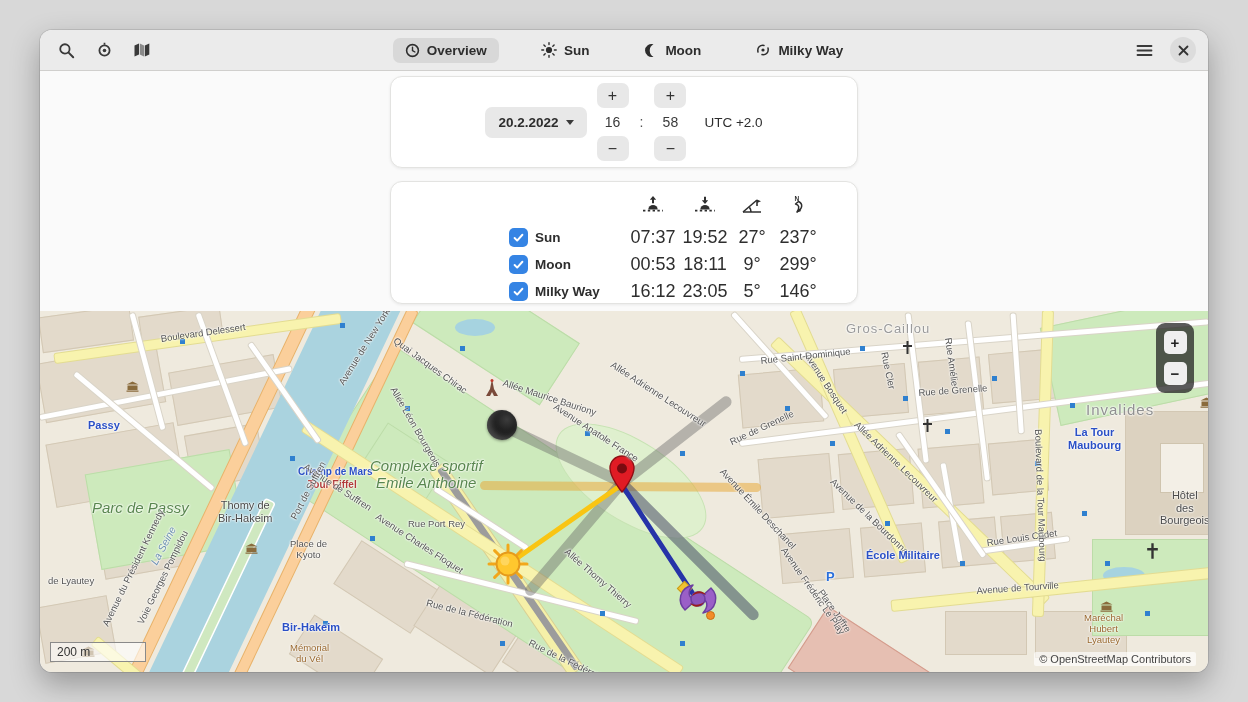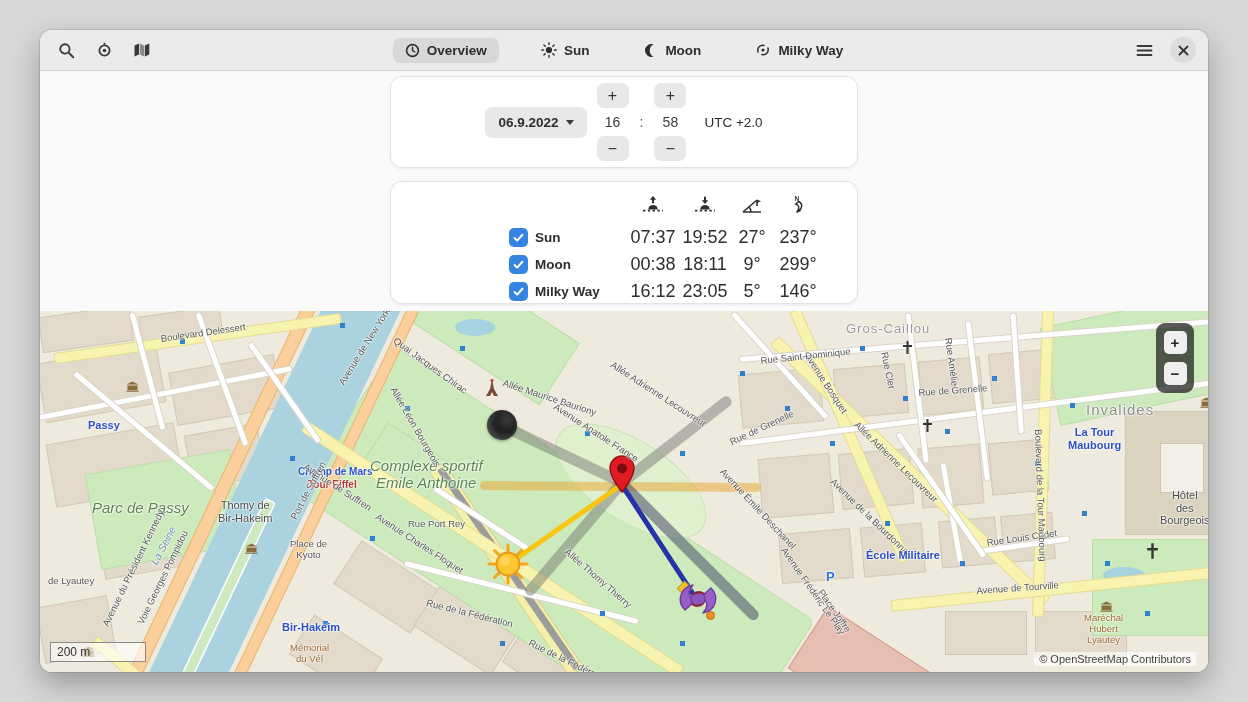--- a/index.html
+++ b/index.html
@@ -172,21 +172,21 @@
             </svg>
           </span>
       </button>
     </div>
   </div>
 
   <div class="content">
 
     <div class="card card1">
       <button class="date-btn">
-        <span>06.9.2022</span>
+        <span>20.2.2022</span>
         <span class="tri"></span>
       </button>
       <div class="spin">
         <button class="spin-btn">+</button>
         <div class="spin-val">16</div>
         <button class="spin-btn">−</button>
       </div>
       <span class="colon">:</span>
       <div class="spin">
         <button class="spin-btn">+</button>
@@ -249,21 +249,21 @@
         </div>
         <div class="eph-row">
           <div class="eph-cell">
               <button class="chk">
                 <svg width="13" height="13" viewBox="0 0 16 16">
                   <path d="M3.2 8.6 L6.4 11.8 L12.8 4.6" fill="none" stroke="#fff" stroke-width="2.4" stroke-linecap="round" stroke-linejoin="round"></path>
                 </svg>
               </button>
             </div>
           <div class="eph-cell eph-name">Moon</div>
-          <div class="eph-cell">00:38</div>
+          <div class="eph-cell">00:53</div>
           <div class="eph-cell">18:11</div>
           <div class="eph-cell">9°</div>
           <div class="eph-cell">299°</div>
         </div>
         <div class="eph-row">
           <div class="eph-cell">
               <button class="chk">
                 <svg width="13" height="13" viewBox="0 0 16 16">
                   <path d="M3.2 8.6 L6.4 11.8 L12.8 4.6" fill="none" stroke="#fff" stroke-width="2.4" stroke-linecap="round" stroke-linejoin="round"></path>
                 </svg>

